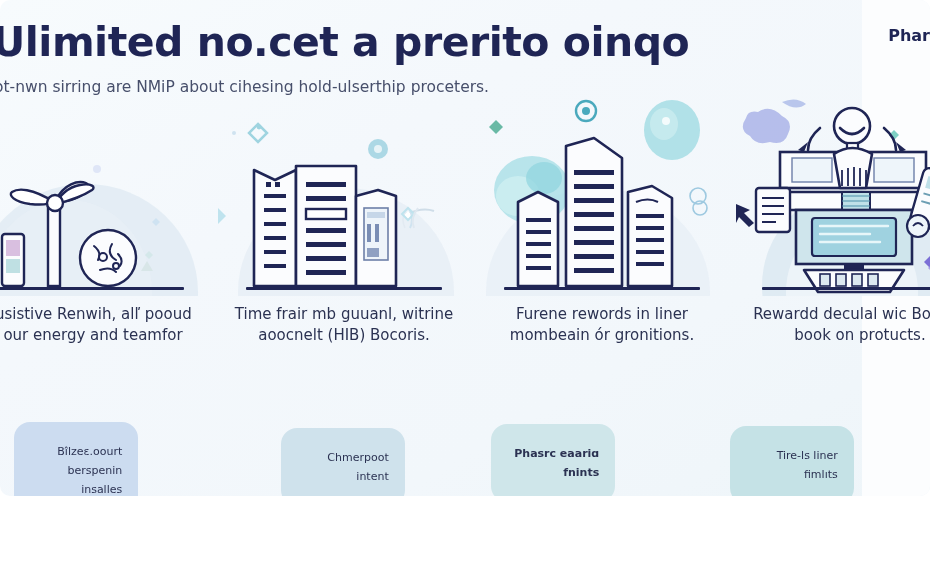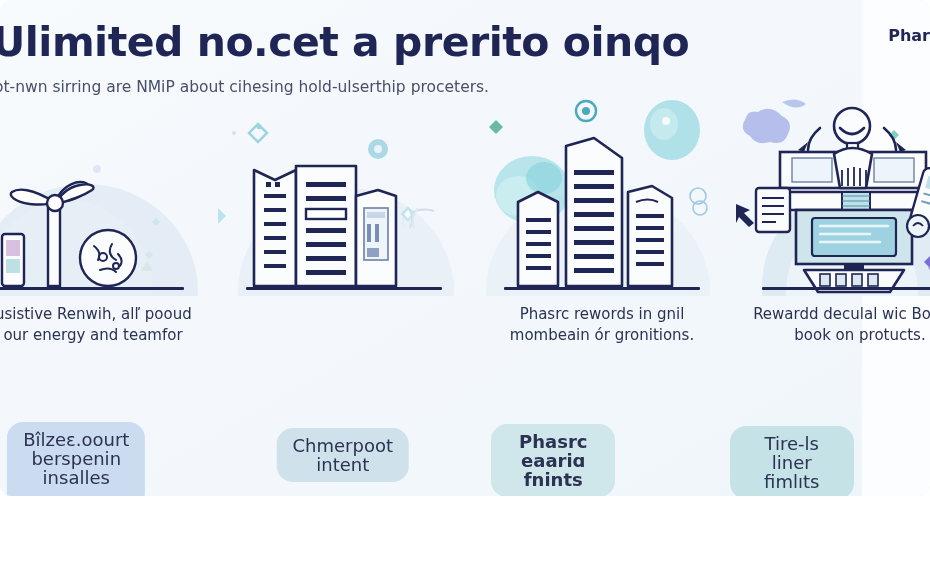--- a/index.html
+++ b/index.html
@@ -129,24 +129,24 @@
   .pill-slot.p2 { left: -34px; }
   .pill-slot.p3 { left: -28px; }
   .pill-slot.p4 { left: -22px; }
   .pill {
     position: absolute;
     left: 50%;
     transform: translateX(-50%);
     top: 4px;
     min-width: 124px;
     max-width: 150px;
-    padding: 8px 16px;
+    padding: 20px 16px;
     border-radius: 16px;
-    text-align: center;
-    font-size: 18px;
+    text-align: right;
+    font-size: 11px;
     line-height: 19px;
     color: #2b3252;
     box-sizing: border-box;
   }
   .pill.b1 { background: #ccdcf0; top: 2px; padding-bottom: 22px; }
   .pill.b2 { background: #cfe2ec; top: 8px; margin-left: 28px; }
   .pill.b3 { background: #cfe6ea; top: 4px; font-weight: bold; }
   .pill.b4 { background: #c5e2e6; top: 6px; }
 
   
@@ -248,20 +248,21 @@
           <path d="M138 100 L138 190 L178 190 L178 100 L160 94 Z" fill="#fbfcfe" stroke="#1f2555" stroke-width="2.6" stroke-linejoin="round"></path>
           <rect x="146" y="112" width="24" height="52" fill="#eef4fa" stroke="#6d7fa8" stroke-width="1.6"></rect>
           <rect x="149" y="116" width="18" height="6" fill="#c6d6e8"></rect>
           <rect x="149" y="128" width="4" height="18" fill="#7a8db4"></rect>
           <rect x="157" y="128" width="4" height="18" fill="#7a8db4"></rect>
           <rect x="149" y="152" width="12" height="9" fill="#8fa0c2"></rect>
           <path d="M200 112 q-8 10 -4 20" stroke="#dfe8f0" stroke-width="2" fill="none"></path>
         </svg>
         <div class="baseline"></div>
       </div>
+      <div class="caption">Time frair mb guuanl, witrine aoocnelt (HIB) Bocoris.</div>
     </div>
 
     <div class="col c3">
       <div class="art">
         <svg width="252" height="200" viewBox="0 0 252 200" xmlns="http://www.w3.org/2000/svg">
           <ellipse cx="122" cy="196" rx="112" ry="104" fill="#e7eff6" opacity="0.8"></ellipse>
 
           <ellipse cx="196" cy="34" rx="28" ry="30" fill="#a4dde4" opacity="0.85"></ellipse>
           <ellipse cx="188" cy="28" rx="14" ry="16" fill="#cbecef" opacity="0.8"></ellipse>
           <circle cx="190" cy="25" r="4" fill="#ffffff" opacity="0.8"></circle>
@@ -294,21 +295,21 @@
           <path d="M152 96 L152 190 L196 190 L196 102 L176 90 Z" fill="#fbfcfe" stroke="#1f2555" stroke-width="2.6" stroke-linejoin="round"></path>
           <rect x="160" y="118" width="28" height="4" fill="#1f2555"></rect>
           <rect x="160" y="130" width="28" height="4" fill="#1f2555"></rect>
           <rect x="160" y="142" width="28" height="4" fill="#1f2555"></rect>
           <rect x="160" y="154" width="28" height="4" fill="#1f2555"></rect>
           <rect x="160" y="166" width="28" height="4" fill="#1f2555"></rect>
           <path d="M160 106 q12 -5 22 0" stroke="#1f2555" stroke-width="2" fill="none"></path>
         </svg>
         <div class="baseline"></div>
       </div>
-      <div class="caption">Phasrc rewords in gnil mombeain ór gronitions.</div>
+      <div class="caption">Furene rewords in liner mombeain ór gronitions.</div>
     </div>
 
     <div class="col c4">
       <div class="art">
         <svg width="252" height="200" viewBox="0 0 252 200" xmlns="http://www.w3.org/2000/svg">
           <ellipse cx="120" cy="190" rx="92" ry="96" fill="#dde9f2" opacity="0.9"></ellipse>
           <ellipse cx="118" cy="196" rx="66" ry="74" fill="#eef5fa" opacity="0.9"></ellipse>
 
           <path d="M12 22 q-8 12 4 18 q6 10 20 6 q14 4 18 -8 q6 -12 -6 -18 q-12 -12 -24 -4 q-10 -2 -12 6Z" fill="#aab4e8" opacity="0.85"></path>
           <path d="M48 6 q14 -6 24 2 q-10 8 -24 -2Z" fill="#b9c6ec"></path>

